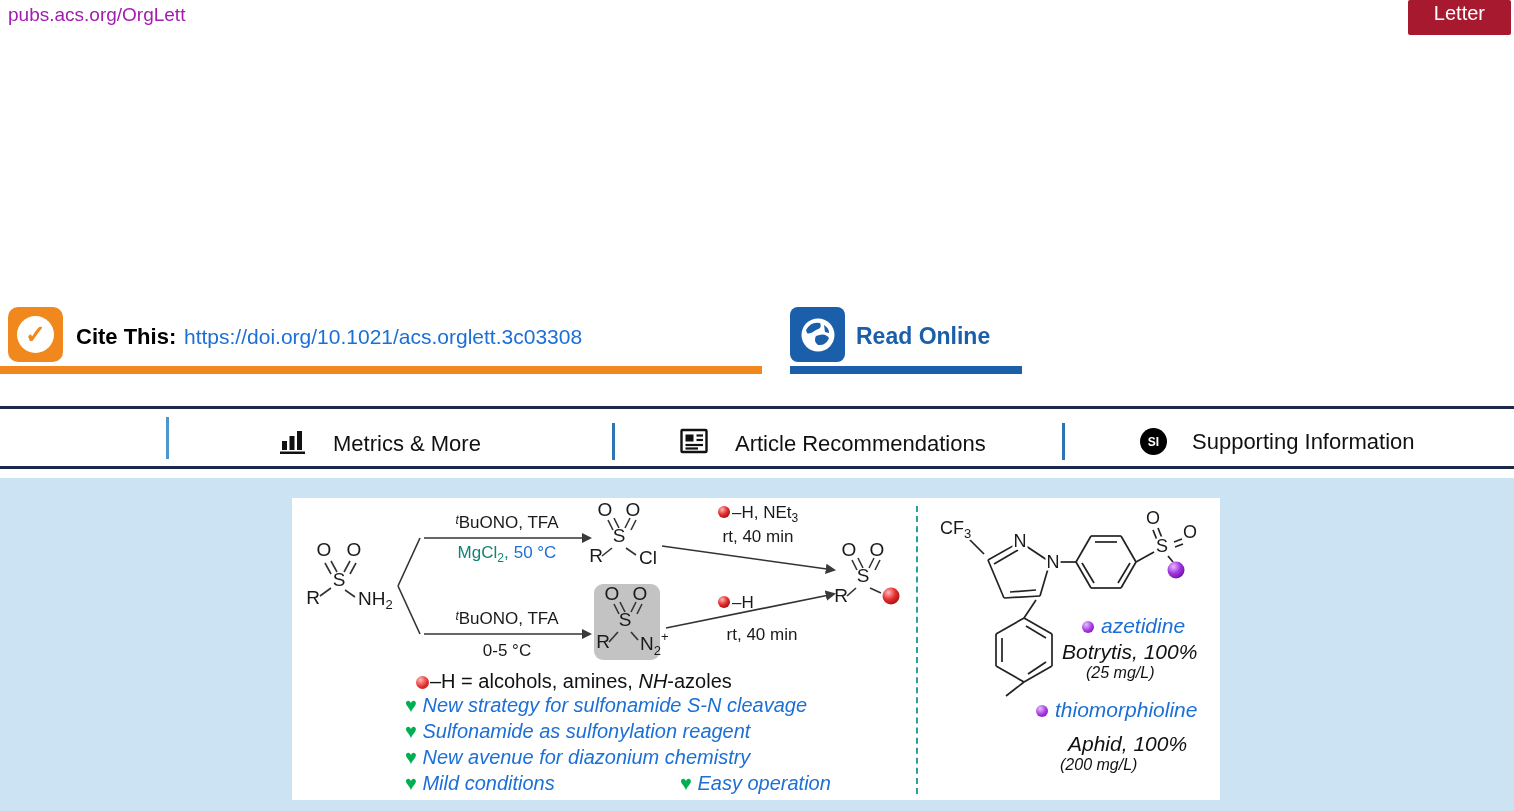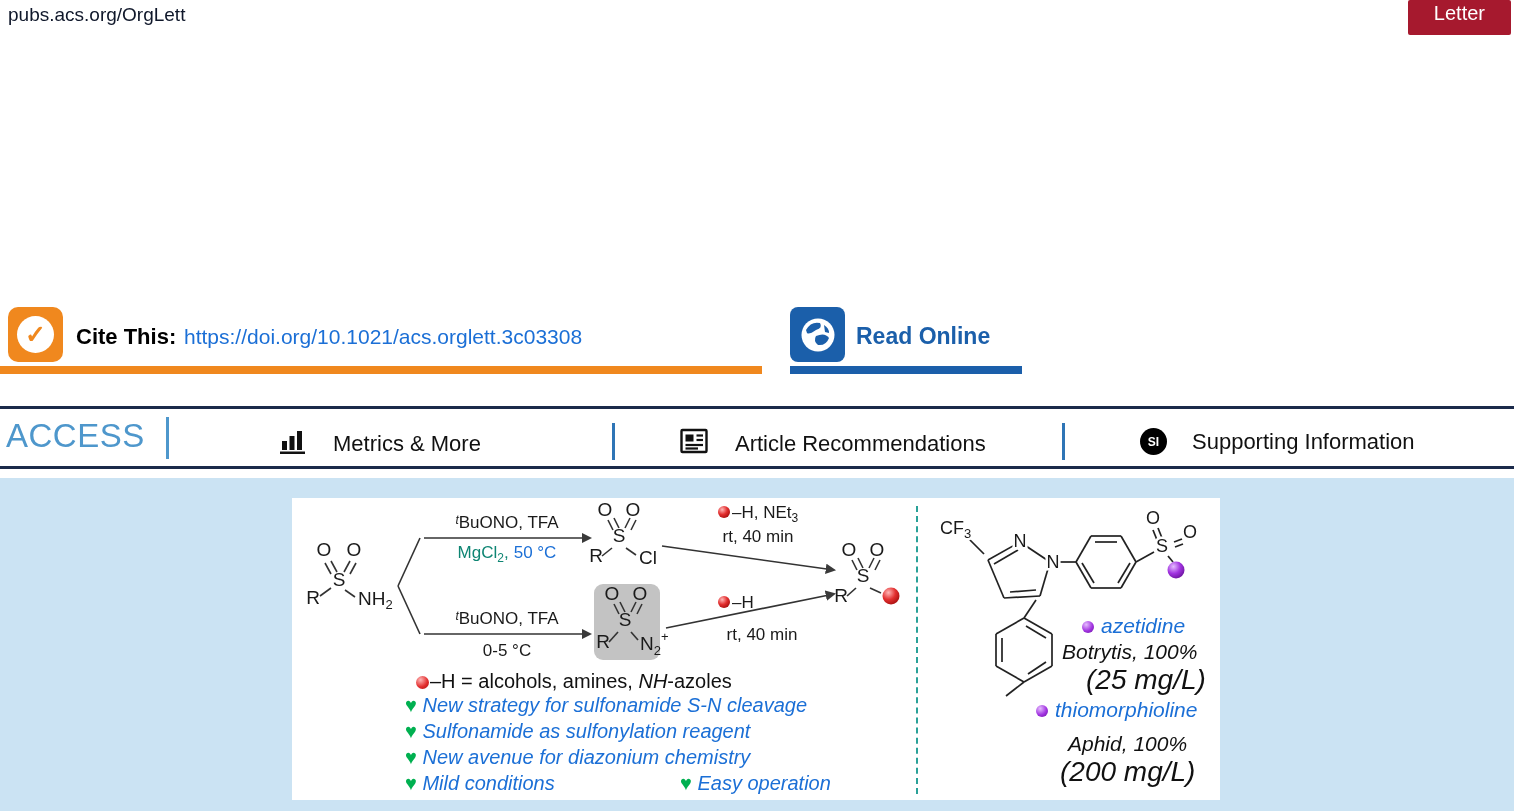--- a/index.html
+++ b/index.html
@@ -1,19 +1,19 @@
 <!DOCTYPE html>
 <html><head>
 <meta charset="utf-8">
 <style>
   html,body{margin:0;padding:0;background:#fff;}
   .page{position:relative;width:1514px;height:811px;background:#fff;overflow:hidden;
         font-family:"Liberation Sans",sans-serif;color:#111;}
   
-  .journal-url{position:absolute;left:8px;top:4px;font-size:19px;color:#0f172a;cursor:pointer;}
+  .journal-url{position:absolute;left:8px;top:4px;font-size:19px;color:#a21caf;cursor:pointer;}
   .letter-badge{position:absolute;right:3px;top:0;background:#A6192E;color:#fff;font-size:20px;
         padding:2px 26px 10px;border-radius:2px;}
   
   .title{position:absolute;left:5px;top:70px;width:1506px;font-size:40px;font-weight:bold;
         color:#000;line-height:1.38;letter-spacing:-0.3px;}
   .authors{position:absolute;left:5px;top:198px;width:1502px;font-family:"Liberation Serif",serif;
         font-size:30px;line-height:1.45;color:#101010;}
   .star{color:#2F6EB6;}
   
   .cite-icon{position:absolute;left:8px;top:307px;width:55px;height:55px;background:#F0881E;
@@ -51,21 +51,21 @@
   .heart{color:#00B050;}
   .btext{color:#1B6FD6;font-style:italic;}
   .sphere-red{display:inline-block;width:13px;height:13px;border-radius:50%;
         background:radial-gradient(circle at 35% 30%, #ffb6b6, #e33030 55%, #a80f0f);
         vertical-align:-1px;margin-right:1px;}
   .pbullet{display:inline-block;width:12px;height:12px;border-radius:50%;
         background:radial-gradient(circle at 35% 30%, #e5bcff, #a133e0 55%, #6c149e);
         margin-right:7px;}
   .entry-name{position:absolute;font-size:21px;font-style:italic;color:#1B6FD6;white-space:nowrap;}
   .entry-result{position:absolute;font-size:21px;font-style:italic;color:#111;white-space:nowrap;}
-  .entry-dose{position:absolute;font-size:28px;font-style:italic;color:#111;white-space:nowrap;}
+  .entry-dose{position:absolute;font-size:16px;font-style:italic;color:#111;white-space:nowrap;}
 </style>
 </head>
 <body>
 
 <div class="page">
 
   <div class="journal-url">pubs.acs.org/OrgLett</div>
   <div class="letter-badge">Letter</div>
 
 
@@ -84,21 +84,20 @@
         <path d="M17,20 Q26,16 30,22 Q27,30 19,29 Q14,25 17,20 Z" fill="#1B5FAA"></path>
         <path d="M25,9 q5,3 5,8 l-4,-1 z" fill="#1B5FAA"></path>
       </svg>
     </div>
     <div class="read-label">Read Online</div>
   </div>
   <div class="blue-bar"></div>
 
   <div class="rule rule-top"></div>
   <div class="rule rule-bottom"></div>
-  <div class="access-word">ACCESS</div>
   <div class="access-sep"></div>
 
   <div class="nav-item" style="left:280px;">
     <span>
       <svg width="28" height="26" viewBox="0 0 28 26">
         <rect x="2" y="13" width="5" height="9" fill="#111"></rect>
         <rect x="9.5" y="8" width="5" height="14" fill="#111"></rect>
         <rect x="17" y="3" width="5" height="19" fill="#111"></rect>
         <rect x="0" y="23.5" width="25" height="2.5" fill="#111"></rect>
       </svg>

